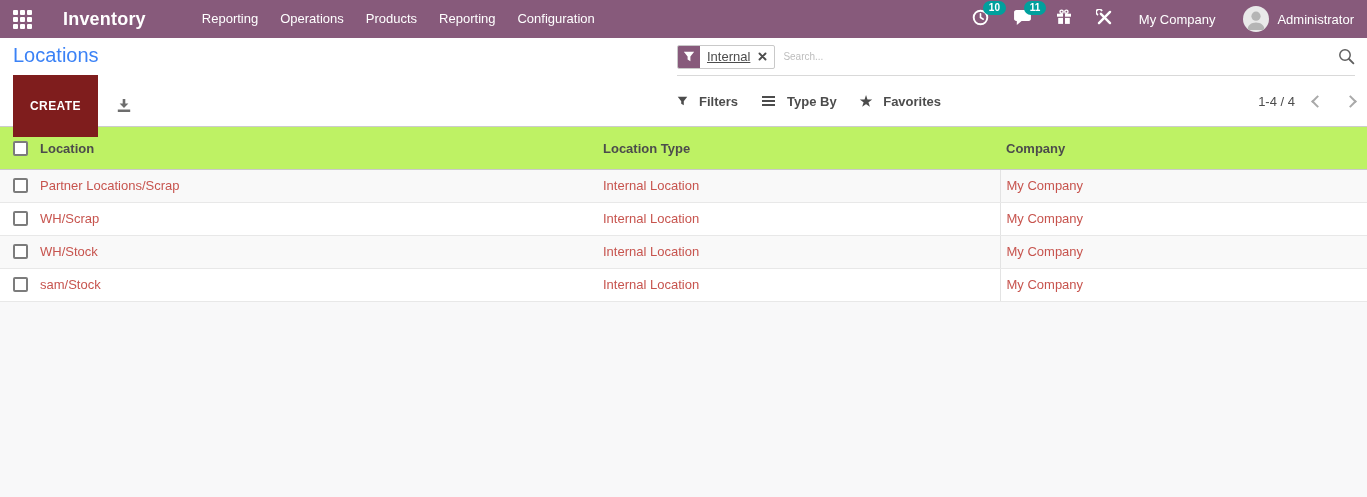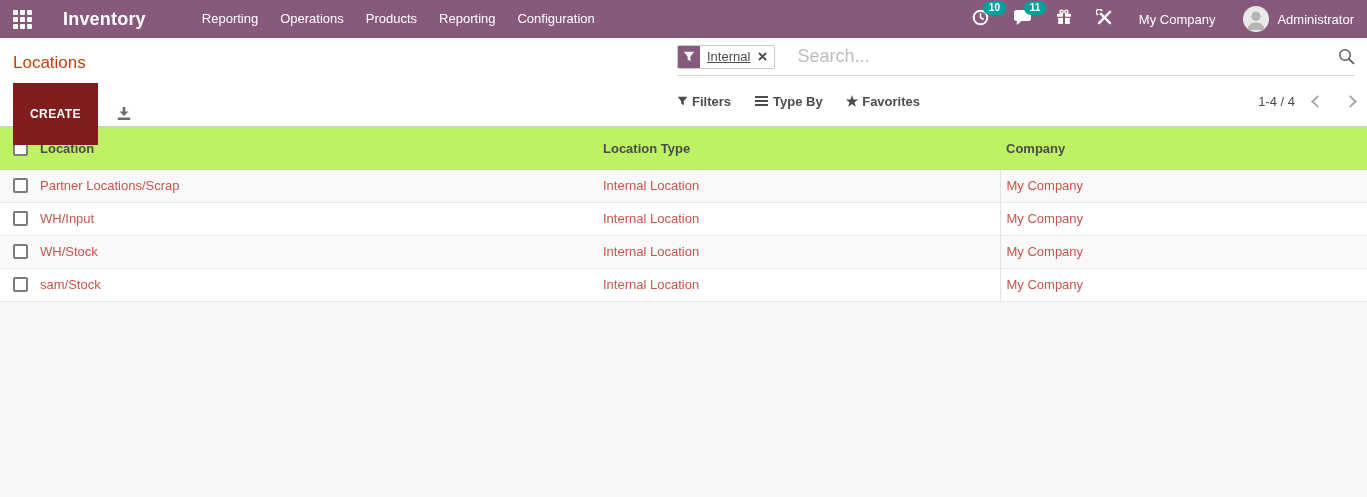--- a/index.html
+++ b/index.html
@@ -30,43 +30,43 @@
   }
   .company-name{ margin-left:26px; font-size:13px; cursor:pointer; }
   .avatar{ width:26px; height:26px; border-radius:50%; background:#e9e9e9;
     margin-left:28px; overflow:hidden; flex:none; }
   .user-name{ margin-left:8px; font-size:13px; cursor:pointer; }
   .user-menu{ display:flex; align-items:center; cursor:pointer; }
 
   
   .control-panel{ background:#fff; height:89px; border-bottom:1px solid #ccc; position:relative; }
   .cp-left{ position:absolute; left:13px; top:0; }
-  .page-title{ font-size:17px; color:#c2410c; margin-top:12px; line-height:26px; font-weight:normal; }
+  .page-title{ font-size:20px; color:#3b82f6; margin-top:4px; line-height:26px; font-weight:normal; }
   .cp-buttons{ margin-top:7px; display:flex; align-items:center; }
   .create-btn{
     background:#7f1d1d; color:#fff; font-weight:bold; font-size:12px;
     font-family:"Liberation Sans",sans-serif;
     padding:24px 17px; border:none; border-radius:0; letter-spacing:.4px; cursor:pointer;
   }
   .export-btn{ margin-left:18px; cursor:pointer; display:flex; }
 
   .cp-right{ position:absolute; left:677px; right:12px; top:0; }
   .search-bar{ display:flex; align-items:center; height:38px; border-bottom:1px solid #d9d9d9; }
   .facet{ display:flex; align-items:stretch; height:24px; border:1px solid #c9c9c9;
     border-radius:2px; overflow:hidden; background:#fff;text-decoration:underline; }
   .facet-icon{ width:22px; background:#875A7B; display:flex; align-items:center; justify-content:center; }
   .facet-label{ padding:0 7px; font-size:13px; color:#4c4c4c; display:flex; align-items:center; }
   .facet-remove{ display:flex; align-items:center; padding:0 7px 0 1px; cursor:pointer; }
-  .search-input{ border:none; outline:none; flex:1; font-size:18px; margin-left:20px;
+  .search-input{ border:none; outline:none; flex:1; font-size:10px; margin-left:6px;
     color:#1d4ed8; background:transparent; font-family:"Liberation Sans",sans-serif; }
   .search-input::placeholder{ color:#bdbdbd; }
   .search-glass{ margin-left:8px; display:flex; cursor:pointer; }
 
   .cp-actions{ display:flex; align-items:center; height:50px; font-size:13px; color:#4c4c4c; }
-  .action-item{ display:flex; align-items:center; gap:4px; font-weight:bold; margin-right:23px; cursor:pointer; }
+  .action-item{ display:flex; align-items:center; gap:11px; font-weight:bold; margin-right:23px; cursor:pointer; }
   .gb-bars{ display:inline-block; width:13px; height:2px; background:#4c4c4c;
     box-shadow:0 -4px 0 0 #4c4c4c, 0 4px 0 0 #4c4c4c; margin:0 1px; }
   .star{ font-size:14px; line-height:14px; color:#4c4c4c; }
   .pager{ margin-left:auto; display:flex; align-items:center; font-size:13px; color:#4c4c4c; }
   .pager-chevrons{ display:flex; align-items:center; margin-left:18px; }
   .chev{ display:inline-block; width:9px; height:9px; border-left:2px solid #a9a9a9;
     border-bottom:2px solid #a9a9a9; cursor:pointer; }
   .chev-left{ transform:rotate(45deg); margin-right:24px; }
   .chev-right{ transform:rotate(225deg); }
 
@@ -251,21 +251,21 @@
     </td>
     <td class="c-loc">Partner Locations/Scrap</td>
     <td class="c-type">Internal Location</td>
     <td class="c-comp">My Company</td>
   </tr>
 
   <tr>
     <td class="cb-cell">
       <input type="checkbox" style="">
     </td>
-    <td class="c-loc">WH/Input</td>
+    <td class="c-loc">WH/Scrap</td>
     <td class="c-type">Internal Location</td>
     <td class="c-comp">My Company</td>
   </tr>
 
   <tr>
     <td class="cb-cell">
       <input type="checkbox" style="">
     </td>
     <td class="c-loc">WH/Stock</td>
     <td class="c-type">Internal Location</td>

